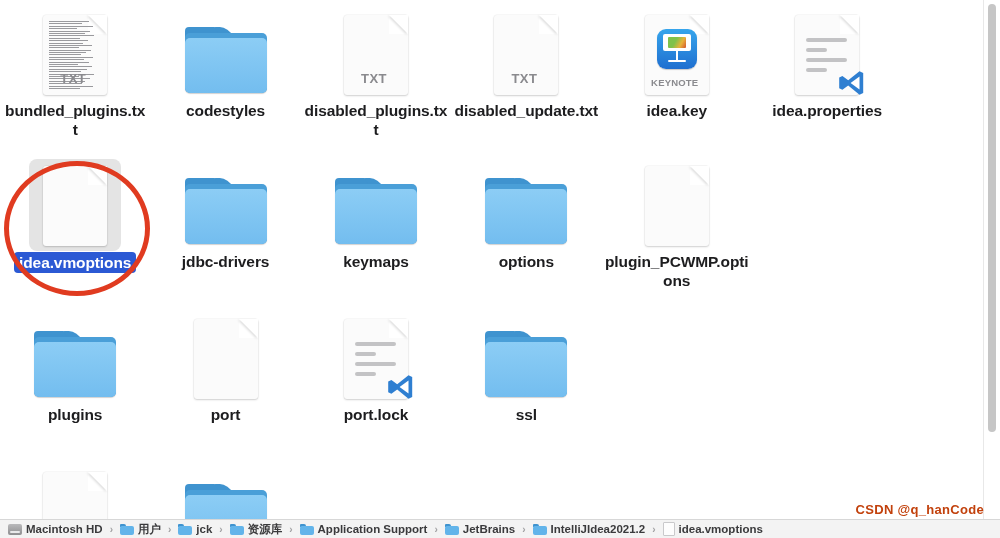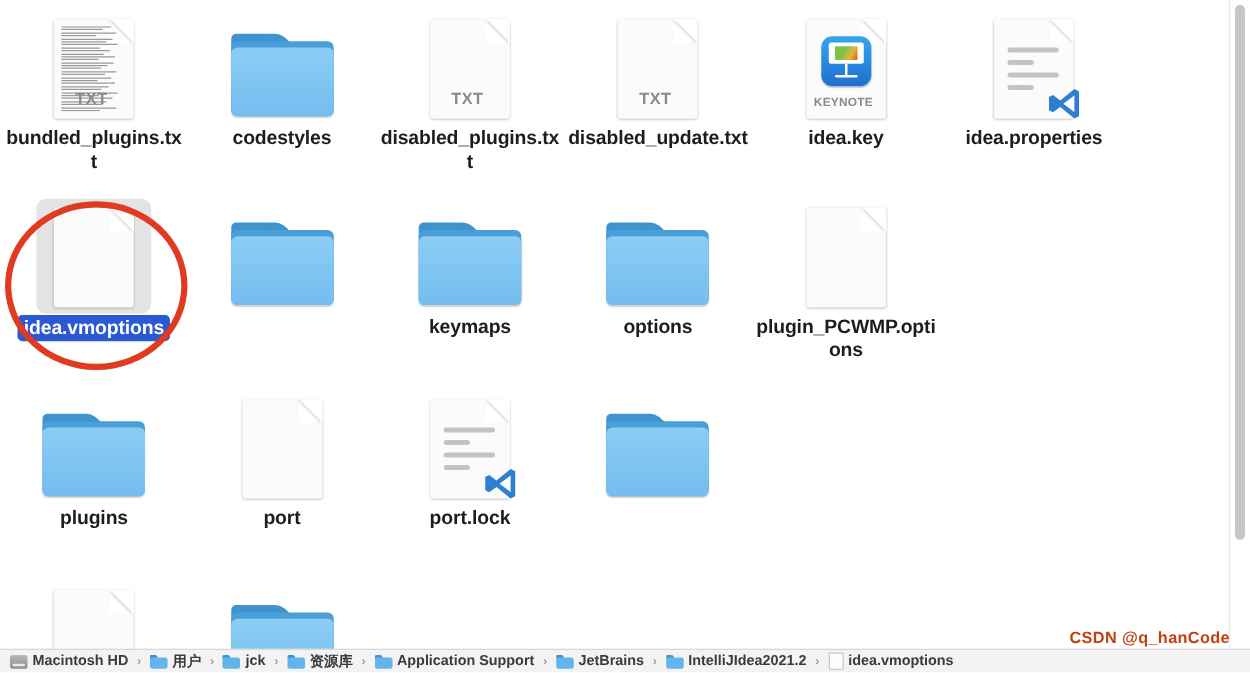--- a/index.html
+++ b/index.html
@@ -544,20 +544,21 @@
       <div class="grid-cell">
         <div class="icon-box">
           <div class="icon-art">
             <div class="folder">
               <div class="tab"></div>
                 <div class="back"></div>
                 <div class="front"></div>
             </div>
           </div>
         </div>
+        <div class="label">jdbc-drivers</div>
       </div>
 
       <div class="grid-cell">
         <div class="icon-box">
           <div class="icon-art">
             <div class="folder">
               <div class="tab"></div>
                 <div class="back"></div>
                 <div class="front"></div>
             </div>
@@ -648,20 +649,21 @@
       <div class="grid-cell">
         <div class="icon-box">
           <div class="icon-art">
             <div class="folder">
               <div class="tab"></div>
                 <div class="back"></div>
                 <div class="front"></div>
             </div>
           </div>
         </div>
+        <div class="label">ssl</div>
       </div>
 
     </div>
 
     <div class="grid-row" style="top:457px;">
       <div class="grid-cell first">
         <div class="icon-box">
           <div class="icon-art">
             <div class="doc">
               <div class="fold-bg"></div>

